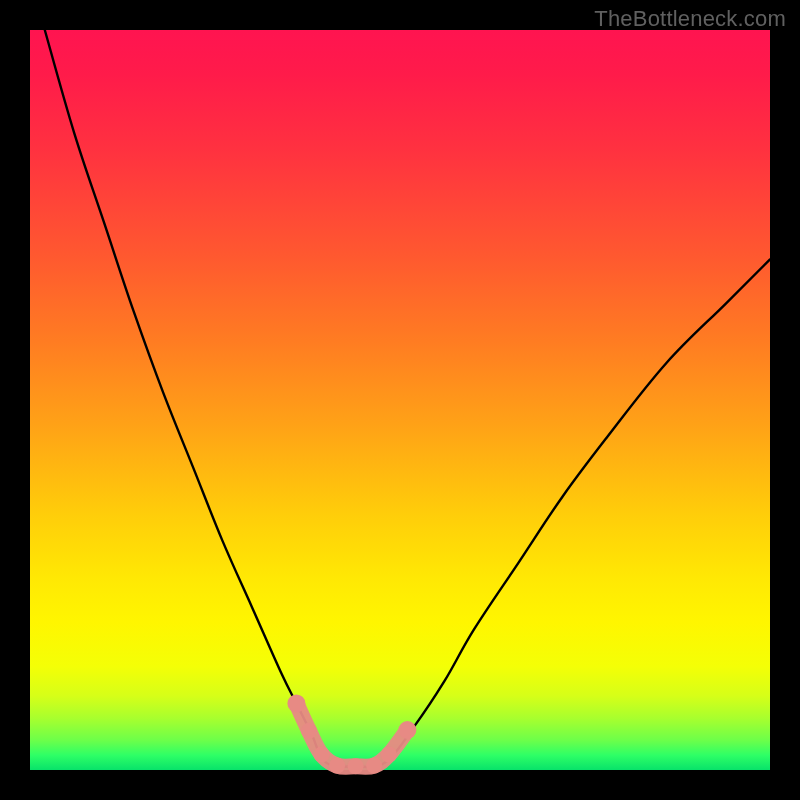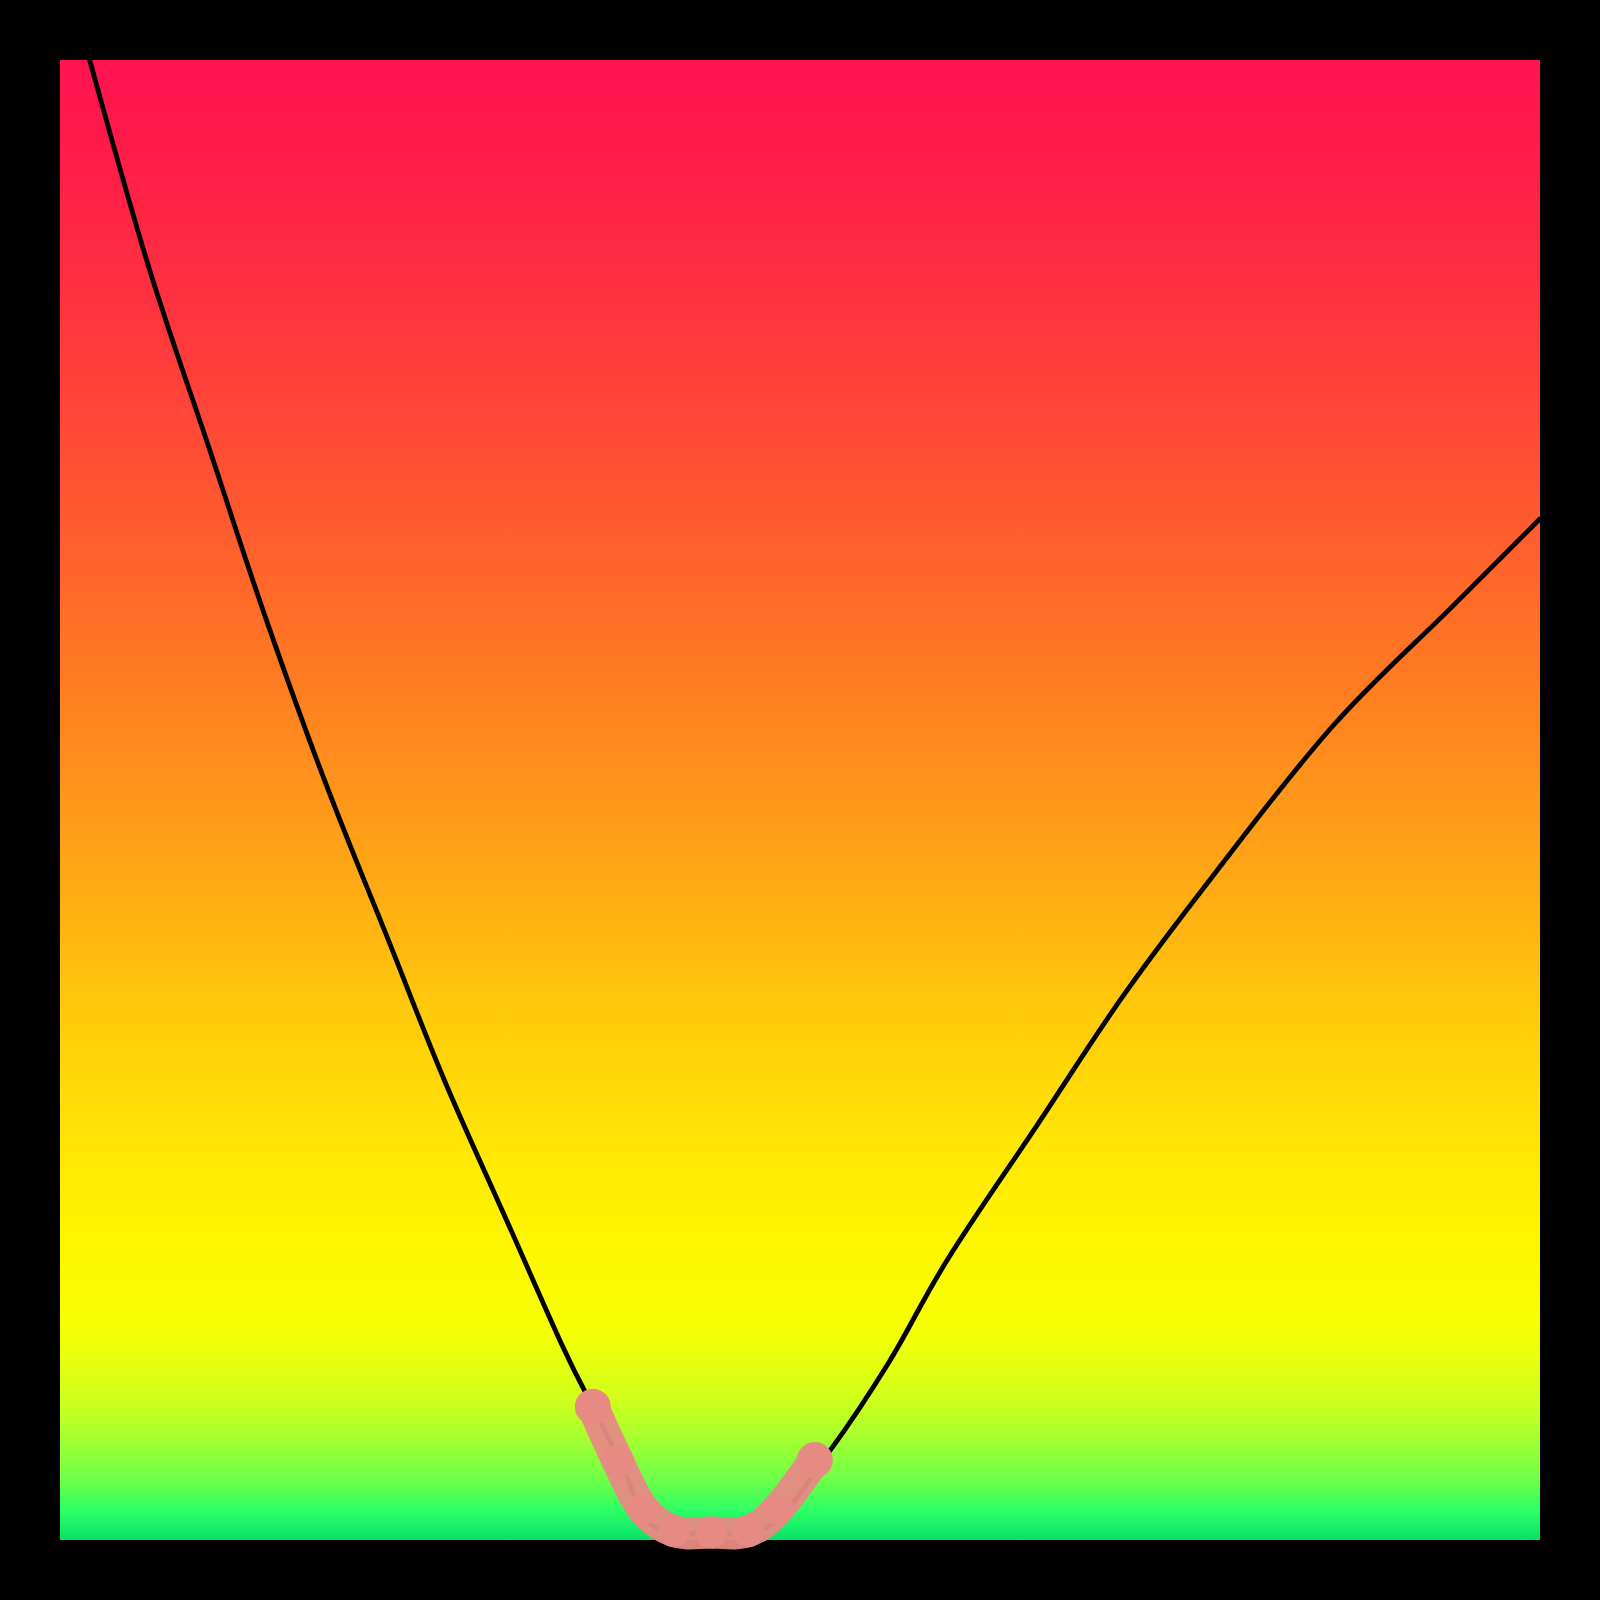--- a/index.html
+++ b/index.html
@@ -61,20 +61,21 @@
     left: 0;
     width: 740px;
     height: 740px;
     overflow: visible;
   }
 </style>
 </head>
 <body>
 
 <div class="frame">
+  <div class="watermark">TheBottleneck.com</div>
 
   <div class="plot">
     <svg class="curves" viewBox="0 0 740 740">
       <g>
           <path d="M 14.8 0.0 C 20.1 18.6, 33.7 69.0, 44.4 103.6 C 55.1 138.2, 63.3 160.4, 74.0 192.4 C 84.7 224.4, 92.9 250.6, 103.6 281.2 C 114.3 311.8, 122.5 334.6, 133.2 362.6 C 143.9 390.6, 152.1 410.0, 162.8 436.6 C 173.5 463.2, 181.7 485.3, 192.4 510.6 C 203.1 535.9, 211.3 553.2, 222.0 577.2 C 232.7 601.2, 243.6 626.5, 251.6 643.8 C 259.6 661.1, 261.1 662.7, 266.4 673.4 C 271.7 684.1, 275.9 692.3, 281.2 703.0 C 286.5 713.7, 288.0 726.6, 296.0 732.6 C 304.0 738.6, 314.9 736.3, 325.6 736.3 C 336.3 736.3, 344.5 739.9, 355.2 732.6 C 365.9 725.3, 374.1 710.3, 384.8 695.6 C 395.5 680.9, 403.7 668.5, 414.4 651.2 C 425.1 633.9, 430.7 620.7, 444.0 599.4 C 457.3 578.1, 472.4 556.8, 488.4 532.8 C 504.4 508.8, 516.8 488.8, 532.8 466.2 C 548.8 443.6, 558.6 431.0, 577.2 407.0 C 595.8 383.0, 615.1 357.0, 636.4 333.0 C 657.7 309.0, 677.0 292.4, 695.6 273.8 C 714.2 255.2, 732.0 237.4, 740.0 229.4" fill="none" stroke="#000000" stroke-width="2.4" stroke-linecap="round"></path>
         </g>
       <g>
           <path d="M 266.4 673.4 C 268.7 678.3, 274.5 691.6, 279.0 700.8 C 283.5 710.0, 286.5 718.2, 291.6 724.5 C 296.6 730.7, 301.0 733.4, 307.1 735.6 C 313.2 737.7, 318.9 736.3, 325.6 736.3 C 332.3 736.3, 338.1 737.7, 344.1 735.6 C 350.1 733.4, 352.9 730.9, 358.9 724.5 C 364.9 718.1, 374.1 704.4, 377.4 700.0" fill="none" stroke="#e78a84" stroke-width="16" stroke-linecap="round" stroke-linejoin="round" opacity="0.95"></path>
           <circle cx="266.4" cy="673.4" r="9" fill="#e78a84"></circle>
           <circle cx="279.0" cy="700.8" r="8" fill="#e78a84"></circle>

